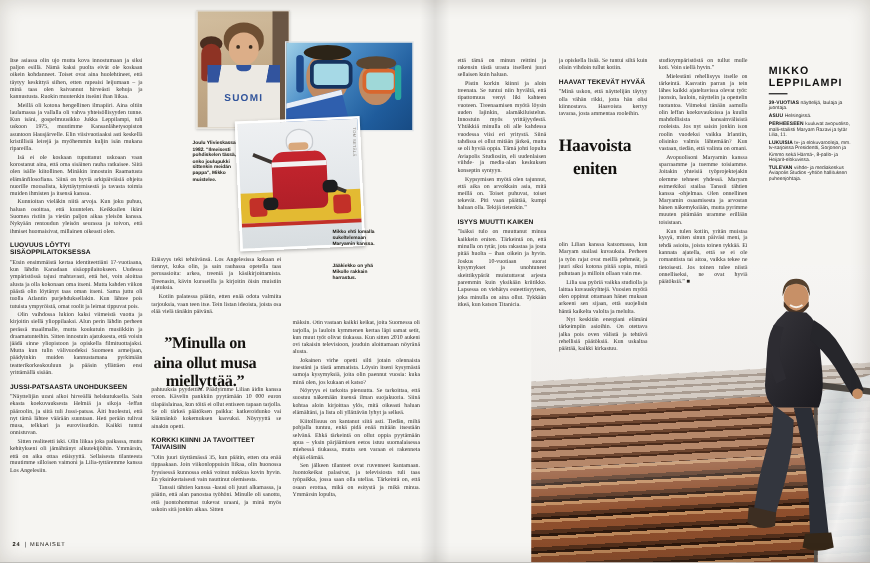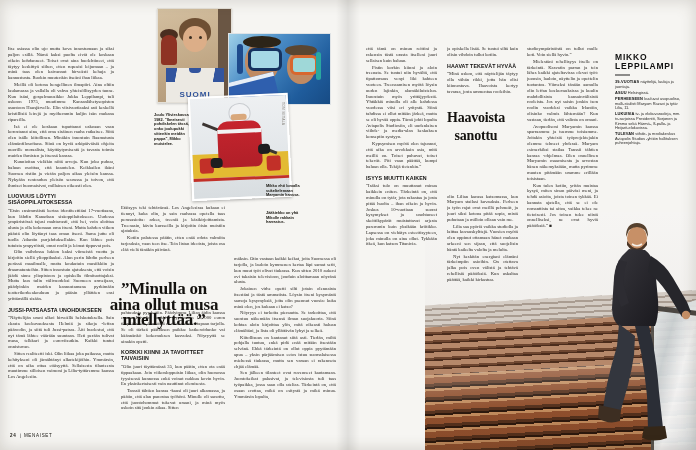--- a/index.html
+++ b/index.html
@@ -17,21 +17,21 @@
   .bh{font-family:"Liberation Sans",sans-serif;font-weight:700;font-size:10.6px;line-height:12px;
     letter-spacing:.2px;margin:10px 0 5px;text-align:left;color:#121110;}
   #col-l1{left:8px;top:46px;width:212px;height:772px;}
   #col-l2{left:121px;top:205px;width:208px;height:490px;}
   #col-l3{left:234px;top:256px;width:204px;height:384px;}
   #col-ra{left:366px;top:46px;width:142px;height:524px;}
   #col-rb{left:447px;top:46px;width:142px;height:524px;}
   #col-rc{left:527px;top:46px;width:142px;height:524px;}
 
   .quote{position:absolute;font-weight:700;text-align:center;color:#14120f;z-index:20;}
-  #quote-l{left:106px;top:281px;width:116px;font-size:17px;line-height:15.5px;letter-spacing:-.2px;}
+  #quote-l{left:106px;top:266px;width:116px;font-size:13px;line-height:15.5px;letter-spacing:-.2px;}
   #quote-r{left:434px;top:109px;width:84px;font-size:14px;line-height:18px;letter-spacing:-.2px;}
 
   .caption{position:absolute;transform:scale(.5);transform-origin:0 0;z-index:25;
     font-family:"Liberation Sans",sans-serif;font-weight:700;font-size:7.8px;line-height:9.6px;color:#17150f;}
   #cap-christmas{left:154px;top:112px;width:70px;}
   #cap-diving{left:266px;top:183px;width:92px;}
   #cap-hockey{left:266px;top:210px;width:92px;}
   #credit{position:absolute;left:281px;top:102px;z-index:25;writing-mode:vertical-rl;
     font-family:"Liberation Sans",sans-serif;font-size:6.4px;letter-spacing:.6px;color:#8f8b85;
     transform:scale(.5);transform-origin:0 0;}
@@ -39,21 +39,21 @@
   
   .photo{position:absolute;overflow:hidden;}
   #photo-child{left:157px;top:8px;width:73px;height:93px;z-index:6;border:1px solid #e3dfd7;
     box-shadow:0 1px 2px rgba(0,0,0,.18);background:linear-gradient(165deg,#d3bfa0 0%,#c2a987 55%,#b09778 100%);}
   #photo-child .door{position:absolute;right:0;top:0;width:13px;height:100%;background:#6a5644;}
   #photo-child .toy{position:absolute;left:3px;top:26px;width:16px;height:30px;border-radius:8px 8px 3px 3px;background:#8e3324;}
   #photo-child .toyhair{position:absolute;left:2px;top:20px;width:18px;height:12px;border-radius:50%;background:#4a2e20;}
   #photo-child .hair{position:absolute;left:21px;top:9px;width:32px;height:26px;border-radius:50% 50% 42% 42%;background:#6e4f33;}
   #photo-child .face{position:absolute;left:25px;top:17px;width:24px;height:26px;border-radius:48%;background:#dcae88;}
   #photo-child .eye{position:absolute;top:27px;width:3px;height:3px;border-radius:50%;background:#3a2c20;}
-  #photo-child .sweater{position:absolute;left:8px;top:43px;width:58px;height:50px;border-radius:10px 10px 0 0;background:#ece9e3;margin-top:16px;}
+  #photo-child .sweater{position:absolute;left:8px;top:43px;width:58px;height:50px;border-radius:10px 10px 0 0;background:#ece9e3;}
   #photo-child .yoke{position:absolute;left:0;top:0;width:100%;height:14px;
     background:linear-gradient(100deg,#32549e 18%,#ece9e3 19% 81%,#32549e 82%);}
   #photo-child .collar{position:absolute;left:23px;top:0;width:12px;height:5px;background:#32549e;border-radius:0 0 4px 4px;}
   #photo-child .suomi{position:absolute;left:0;top:22px;width:100%;text-align:center;
     font-family:"Liberation Sans",sans-serif;font-weight:700;font-size:8px;letter-spacing:1px;color:#31549b;}
   #photo-diving{left:228px;top:33px;width:101px;height:70px;z-index:6;border:1px solid #dfe3e6;
     background:linear-gradient(130deg,#9fd0e8 0%,#4a8cc6 35%,#1f5c9c 75%,#174b84 100%);}
   .diver{position:absolute;}
   .d-face{position:absolute;border-radius:48%;background:#c08a62;}
   .d-mask{position:absolute;border-radius:6px;background:#a6d9e6;}
@@ -164,21 +164,21 @@
       <div class="bp ind">Kun tulen kotiin, yritän muistaa kysyä, miten sinun päiväsi meni, ja tehdä asioita, joista toinen tykkää. Ei kannata ajatella, että se ei ole romanttista tai aitoa, vaikka tekee ne tietoisesti. Jos toinen tulee niistä onnelliseksi, ne ovat hyviä päätöksiä.” ■</div>
     </div>
 
   <div class="quote" id="quote-l">
       <div>”Minulla on</div>
       <div>aina ollut musa</div>
       <div>miellyttää.”</div>
     </div>
   <div class="quote" id="quote-r">
       <div>Haavoista</div>
-      <div>sanottu</div>
+      <div>eniten</div>
     </div>
 
   <div class="photo" id="photo-child">
     <div class="door"></div>
     <div class="toyhair"></div>
     <div class="toy"></div>
     <div class="hair"></div>
     <div class="face"></div>
     <div class="eye" style="left:31px;"></div>
     <div class="eye" style="left:41px;"></div>

